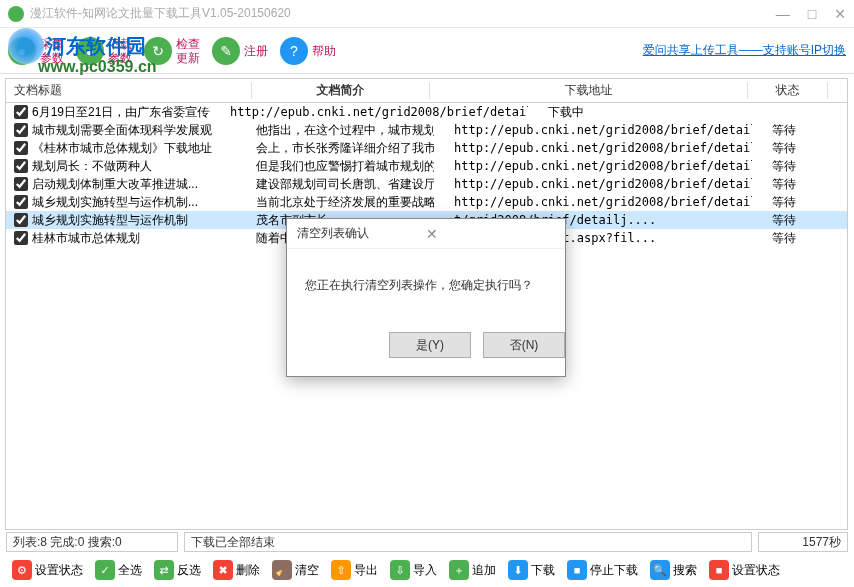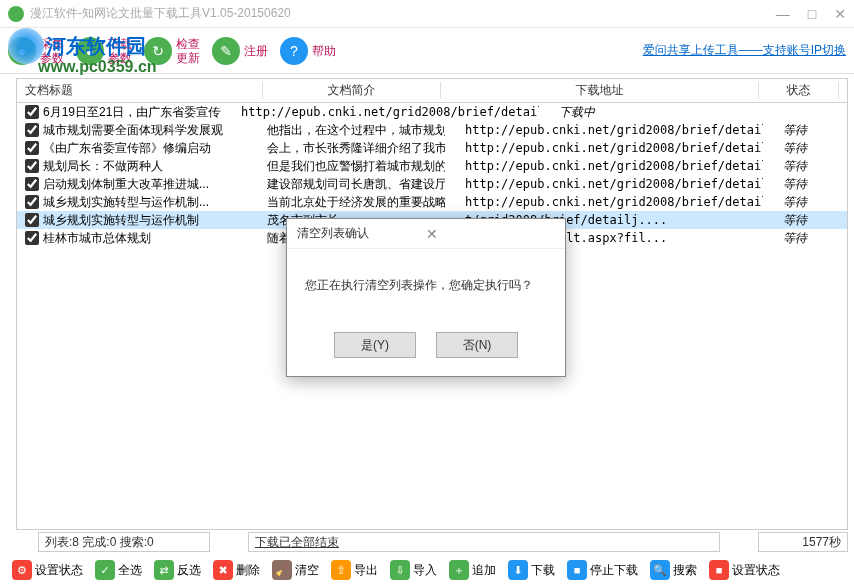--- a/index.html
+++ b/index.html
@@ -17,59 +17,59 @@
     .watermark .url { position: absolute; top: 30px; left: 30px; color: #2e7d32; font-size: 16px; font-weight: bold; }
     
     .toolbar { height: 46px; background: #fff; display: flex; align-items: center; padding: 2px 8px; border-bottom: 1px solid #e0e0e0; position: relative; }
     .toolbar .tb-btn { display: flex; align-items: center; margin-right: 12px; cursor: pointer; }
     .toolbar .tb-icon { width: 28px; height: 28px; border-radius: 50%; margin-right: 4px; display: flex; align-items: center; justify-content: center; color: #fff; font-size: 14px; }
     .toolbar .tb-label { color: #be185d; line-height: 14px; }
     .toolbar .right-link { margin-left: auto; color: #0066cc; text-decoration: underline; cursor: pointer; }
     .c-green { background: #4CAF50; }
     .c-blue { background: #2196F3; }
     
-    .main { height: 452px; background: #fff; border: 1px solid #ccc; margin: 4px 6px 0 16px; overflow: hidden; }
+    .main { height: 452px; background: #fff; border: 1px solid #ccc; margin: 4px 6px 0 5px; overflow: hidden; }
     .thead { display: flex; background: #fff; border-bottom: 1px solid #d0d0d0; height: 24px; align-items: center; }
     .thead .th { padding: 0 8px; color: #333; border-right: 1px solid #e0e0e0; }
     .col-title { width: 246px; }
-    .col-desc { width: 178px; text-align: center; }
+    .col-desc { width: 178px; text-align: center; font-weight: bold; }
     .col-url { width: 318px; text-align: center; }
     .col-status { width: 80px; text-align: center; }
     
     .tbody { }
     .trow { display: flex; height: 18px; align-items: center; padding: 0 4px; }
     .trow.sel { background: #cce8ff; }
     .trow .chk { width: 14px; height: 14px; margin: 0 4px; accent-color: #333; }
     .trow .c1 { width: 224px; white-space: nowrap; overflow: hidden; }
     .trow .c2 { width: 178px; white-space: nowrap; overflow: hidden; }
     .trow .c3 { width: 318px; white-space: nowrap; overflow: hidden; font-family: monospace; font-size: 12px; padding-left: 20px; }
-    .trow .c4 { width: 80px; padding-left: 20px; font-style: italic; }
+    .trow .c4 { width: 80px; padding-left: 20px; }
     
     .statusbar { display: flex; margin: 2px 6px 0 6px; gap: 6px; }
-    .statusbar .sb-box { border: 1px solid #ccc; height: 20px; display: flex; align-items: center; padding: 0 6px; color: #333; margin-left: 32px; }
+    .statusbar .sb-box { border: 1px solid #ccc; height: 20px; display: flex; align-items: center; padding: 0 6px; color: #333; }
     .statusbar .sb1 { width: 172px; }
-    .statusbar .sb2 { flex: 1; text-decoration: underline; }
+    .statusbar .sb2 { flex: 1; }
     .statusbar .sb3 { width: 90px; text-align: right; justify-content: flex-end; }
     
     .bottom-toolbar { display: flex; align-items: center; padding: 4px 8px; gap: 4px; margin-top: 2px; }
     .bottom-toolbar .bb { display: flex; align-items: center; gap: 3px; padding: 2px 4px; cursor: pointer; }
     .bottom-toolbar .bb .bi { width: 20px; height: 20px; border-radius: 4px; display: flex; align-items: center; justify-content: center; font-size: 11px; color: #fff; }
     .bi-red { background: #f44336; }
     .bi-green { background: #4CAF50; }
     .bi-orange { background: #FF9800; }
     .bi-blue { background: #2196F3; }
     .bi-brown { background: #8D6E63; }
     
     .modal-overlay { position: absolute; top: 0; left: 0; right: 0; bottom: 0; z-index: 100; display: flex; align-items: center; justify-content: center; }
     .modal { width: 280px; background: #fff; border: 1px solid #888; box-shadow: 0 4px 16px rgba(0,0,0,0.3); position: absolute; top: 218px; left: 286px; }
     .modal-title { height: 30px; display: flex; align-items: center; padding: 4px 10px; background: #fff; border-bottom: 1px solid #eee; }
     .modal-title span { flex: 1; color: #333; }
     .modal-title .close { color: #888; cursor: pointer; font-size: 14px; }
     .modal-body { padding: 28px 18px; color: #333; }
-    .modal-footer { display: flex; justify-content: center; gap: 20px; padding: 10px 0 18px 0; }
+    .modal-footer { display: flex; justify-content: flex-end; gap: 12px; padding: 10px 0 18px 0; }
     .modal-footer button { width: 82px; height: 26px; background: #e1e1e1; border: 1px solid #adadad; cursor: pointer; color: #333; }
   </style>
 </head>
 <body>
 
 <div class="titlebar">
   <div class="app-icon"></div>
   <div class="title">漫江软件-知网论文批量下载工具V1.05-20150620</div>
   <div class="win-controls">
     <span>—</span>
@@ -125,21 +125,21 @@
       </div>
       <div class="trow">
     <input type="checkbox" class="chk" checked="" style="">
     <div class="c1">城市规划需要全面体现科学发展观</div>
     <div class="c2">他指出，在这个过程中，城市规划的...</div>
     <div class="c3">http://epub.cnki.net/grid2008/brief/detailj....</div>
     <div class="c4">等待</div>
       </div>
       <div class="trow">
     <input type="checkbox" class="chk" checked="" style="">
-    <div class="c1">《由广东省委宣传部》修编启动</div>
+    <div class="c1">《桂林市城市总体规划》下载地址</div>
     <div class="c2">会上，市长张秀隆详细介绍了我市城...</div>
     <div class="c3">http://epub.cnki.net/grid2008/brief/detailj....</div>
     <div class="c4">等待</div>
       </div>
       <div class="trow">
     <input type="checkbox" class="chk" checked="" style="">
     <div class="c1">规划局长：不做两种人</div>
     <div class="c2">但是我们也应警惕打着城市规划的旗...</div>
     <div class="c3">http://epub.cnki.net/grid2008/brief/detailj....</div>
     <div class="c4">等待</div>

